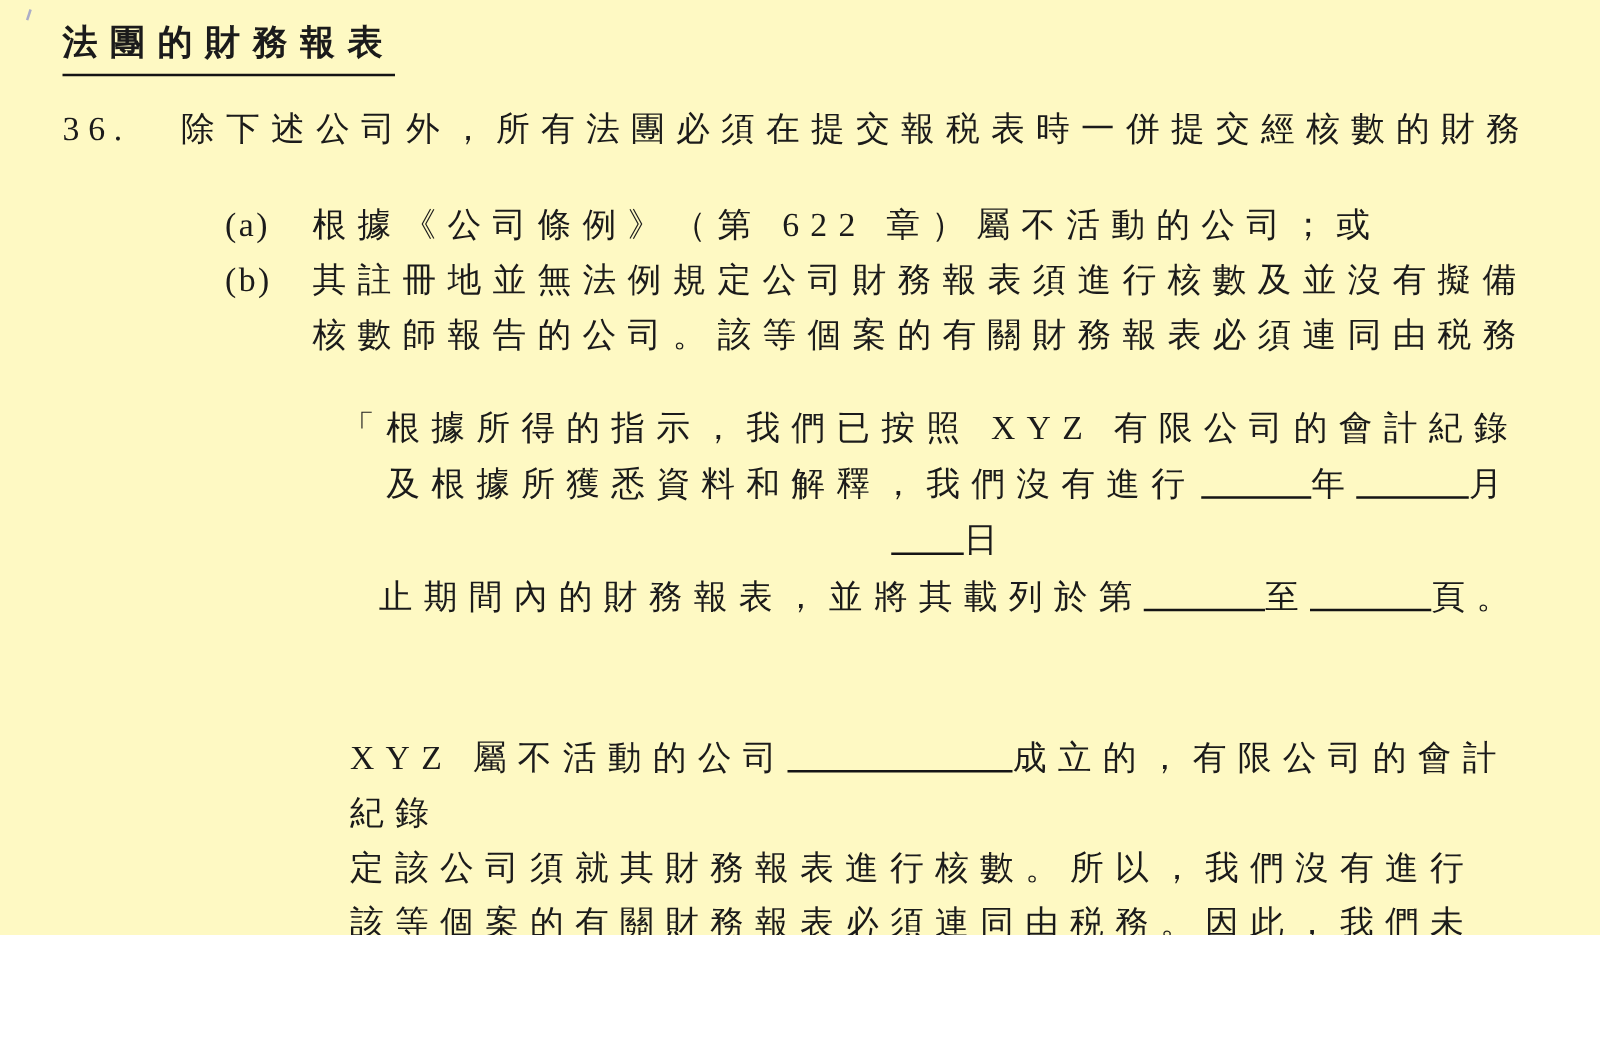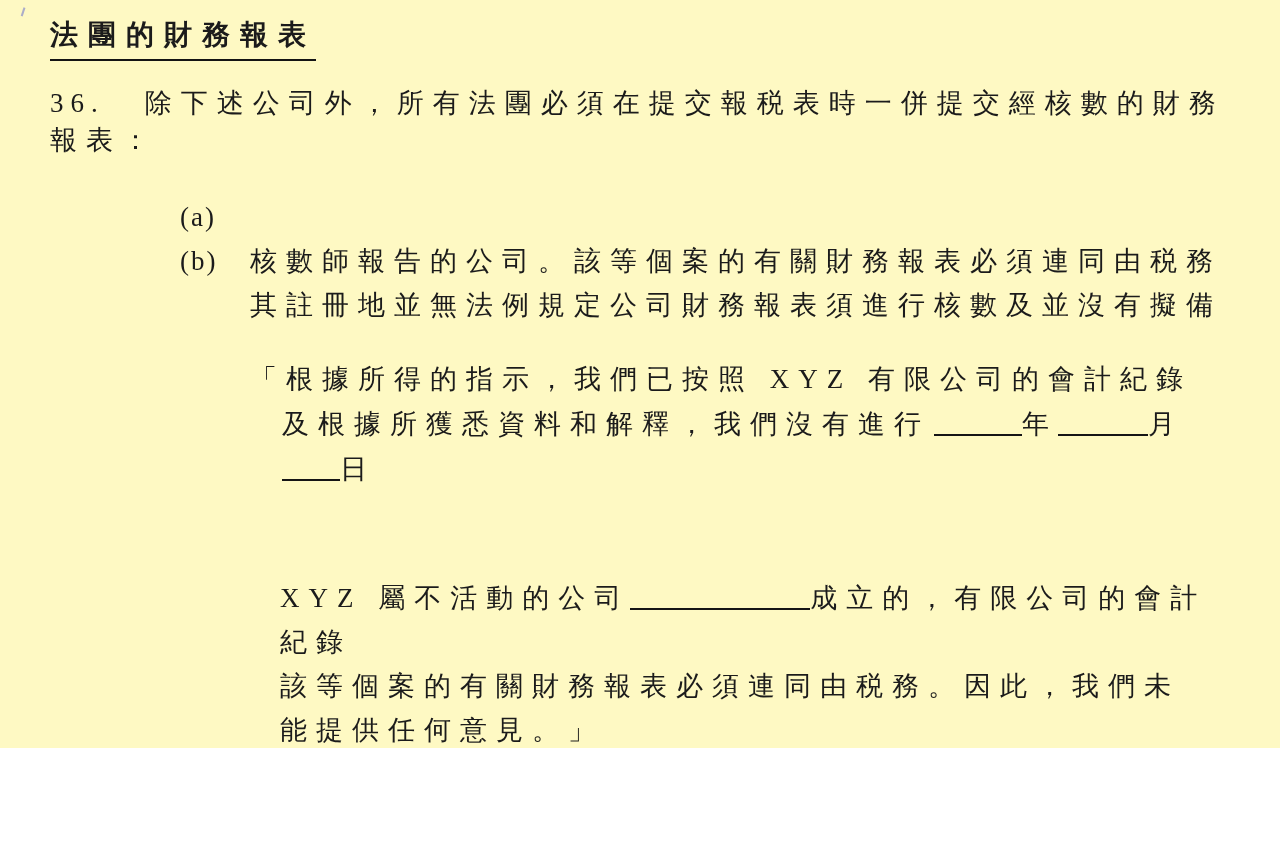--- a/index.html
+++ b/index.html
@@ -44,20 +44,21 @@
   .item { display: flex; }
   .item .label { flex: none; width: 70px; margin-left: 130px; letter-spacing: 2px; }
   .item .content { flex: 1; }
 
   
   .certificate {
     margin-top: 30px;
     margin-left: 200px;
     line-height: 45px;
     padding-left: 32px;
+    text-align: center;
   }
   .certificate .hang { text-indent: -32px; }
 
   
   .statement {
     margin-top: 84px;
     margin-left: 230px;
     line-height: 44px;
   }
 
@@ -83,47 +84,51 @@
   <div class="doc">
 
     <div class="title">
       <span class="title-text">法團的財務報表</span>
     </div>
 
     <div class="para36">
       <div>
         <span class="num">36.</span><span>除下述公司外，所有法團必須在提交報税表時一併提交經核數的財務</span>
       </div>
-      <div>報表：</div>
     </div>
 
     <div class="items">
       <div class="item">
         <span class="label">(a)</span>
+        <span class="content">根據《公司條例》（第 622 章）屬不活動的公司；或</span>
       </div>
       <div class="item">
         <span class="label">(b)</span>
         <span class="content">
+          <div>其註冊地並無法例規定公司財務報表須進行核數及並沒有擬備</div>
           <div>核數師報告的公司。該等個案的有關財務報表必須連同由税務</div>
-          <div>其註冊地並無法例規定公司財務報表須進行核數及並沒有擬備</div>
         </span>
       </div>
     </div>
 
     <div class="certificate">
       <div class="hang">
         <span>「</span><span>根據所得的指示，我們已按照 XYZ 有限公司的會計紀錄</span>
       </div>
       <div>
         <span>及根據所獲悉資料和解釋，我們沒有進行</span><span class="blank w-year"></span><span>年</span><span class="blank w-month"></span><span>月</span><span class="blank w-day"></span><span>日</span>
       </div>
+      <div>
+        <span>止期間內的財務報表，並將其載列於第</span><span class="blank w-range"></span><span>至</span><span class="blank w-range"></span><span>頁。</span>
+      </div>
     </div>
 
     <div class="statement">
       <div>
         <span>XYZ 屬不活動的公司</span><span class="blank w-place"></span><span>成立的，有限公司的會計紀錄</span>
       </div>
+      <div>定該公司須就其財務報表進行核數。所以，我們沒有進行</div>
       <div>該等個案的有關財務報表必須連同由税務。因此，我們未</div>
       <div>能提供任何意見。」</div>
     </div>
 
   </div>
 </div>
 
 </body></html>

